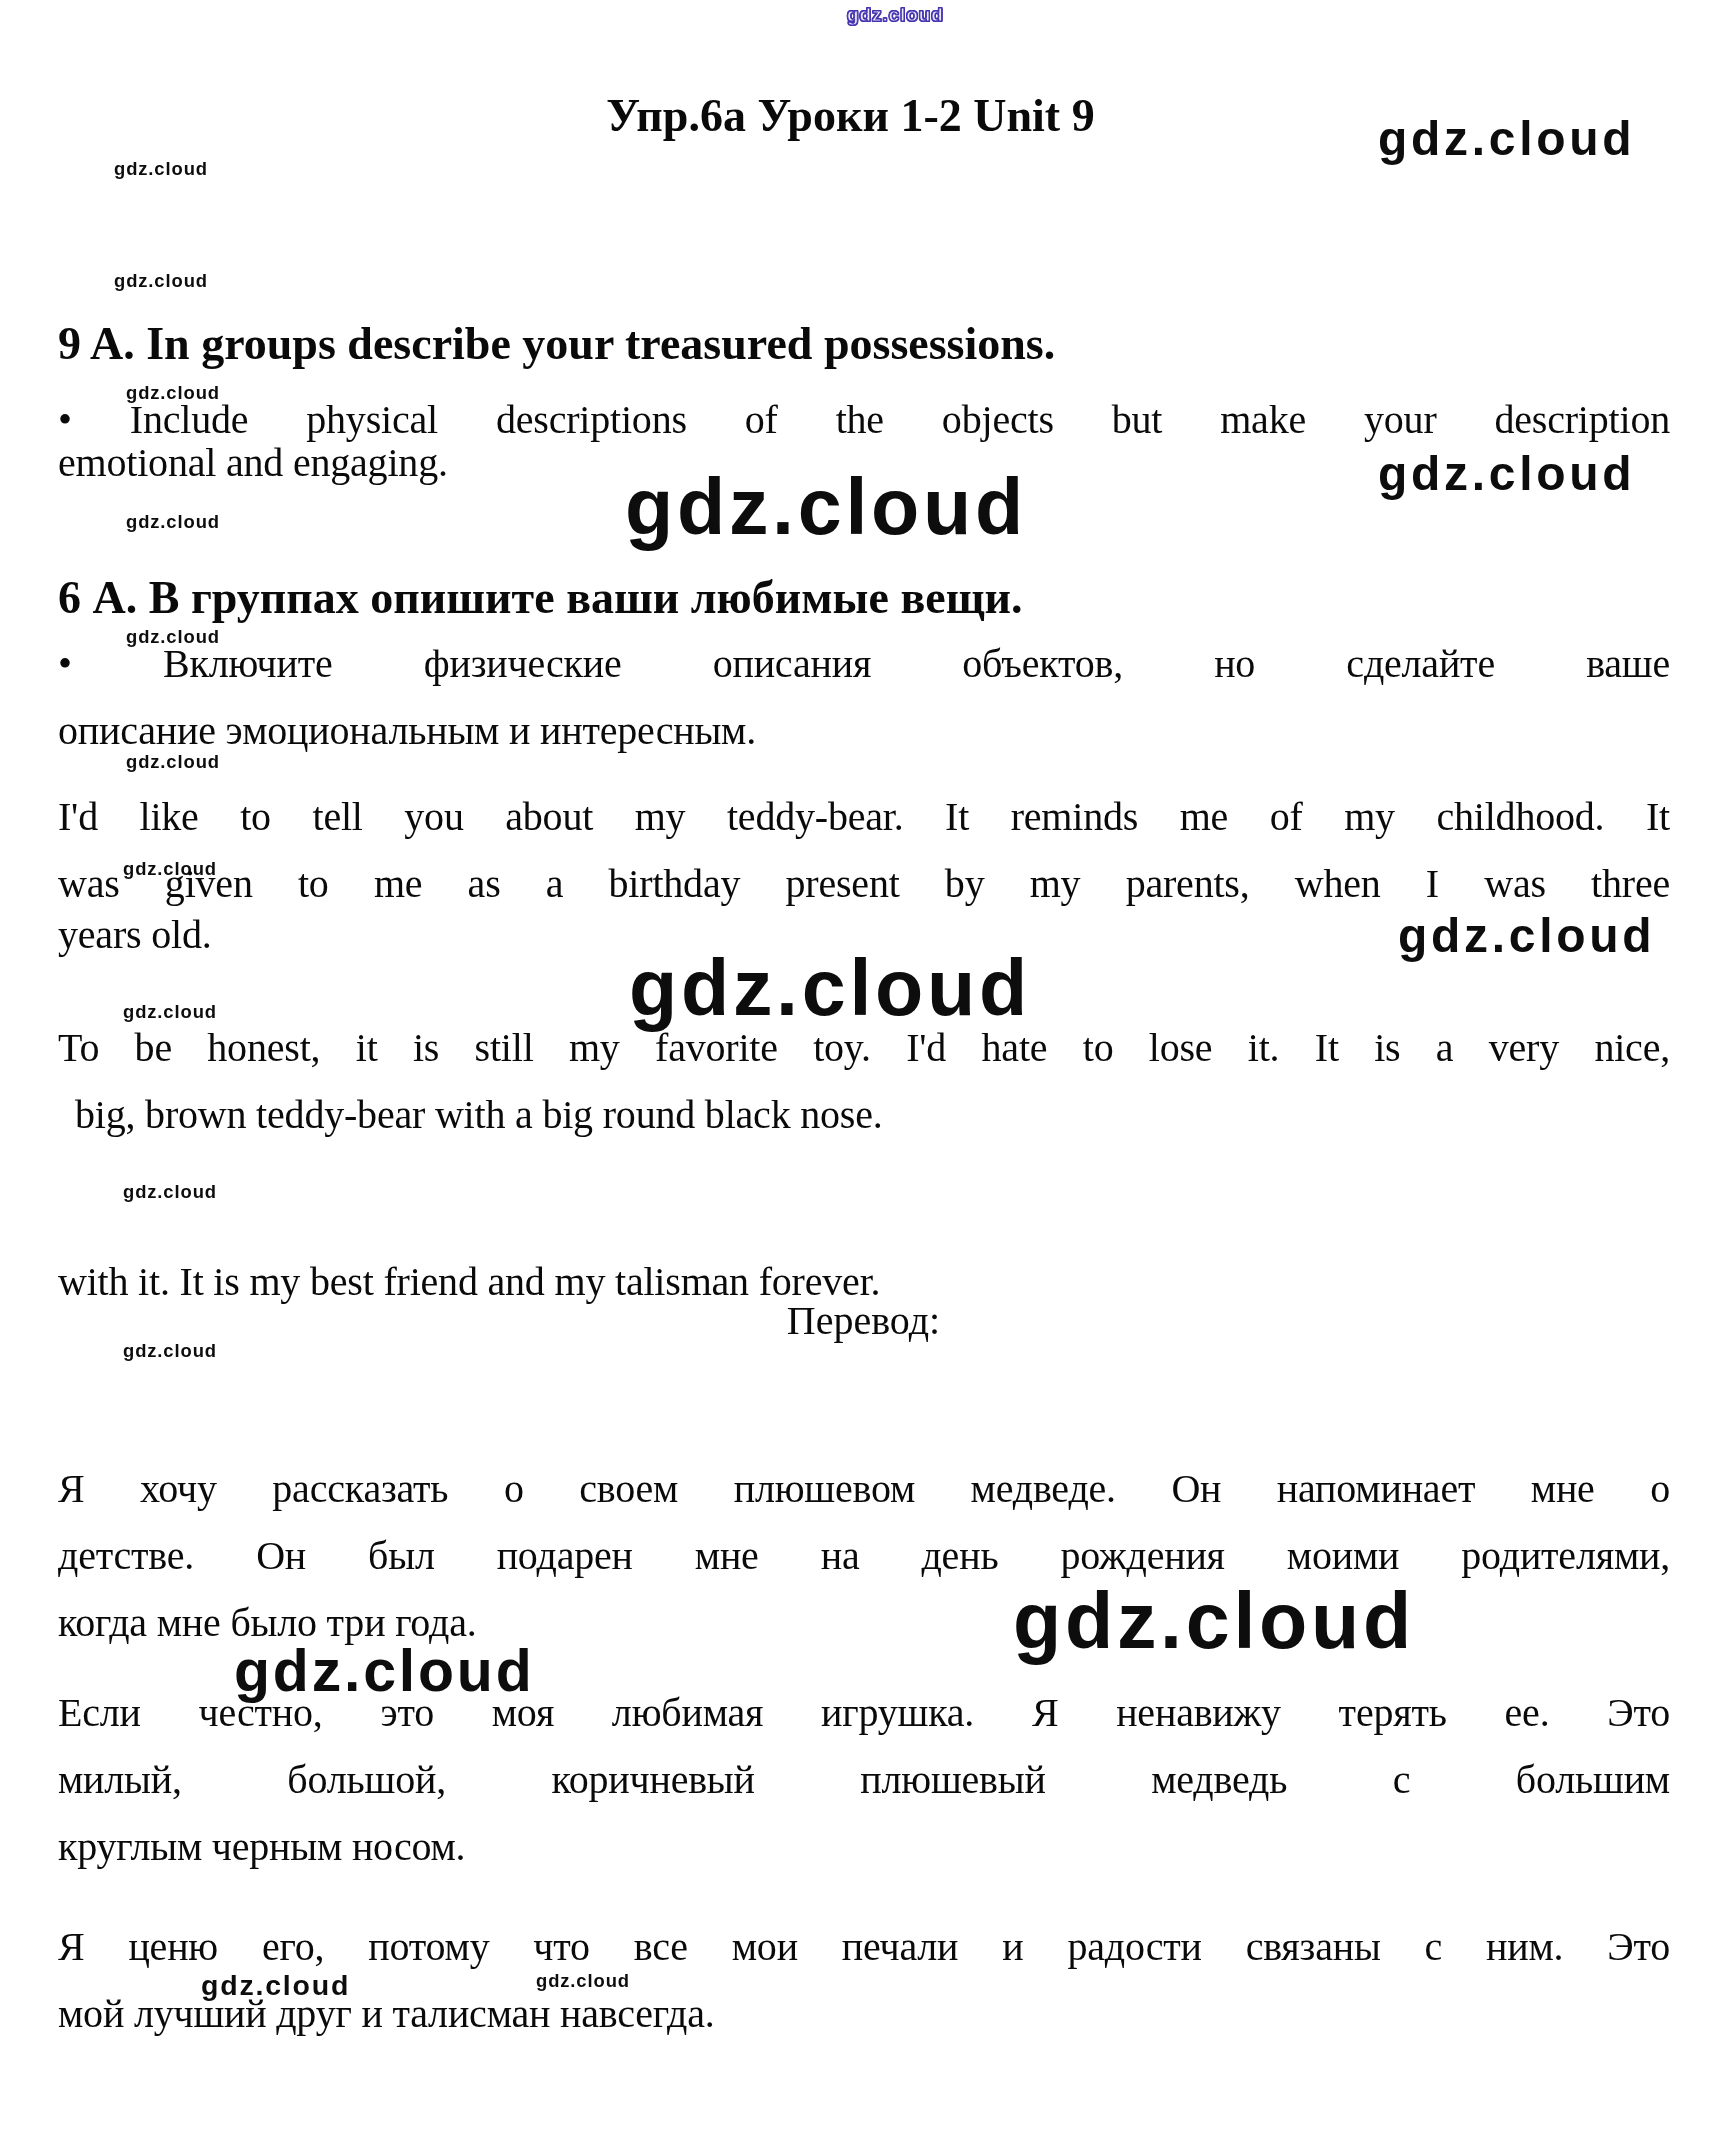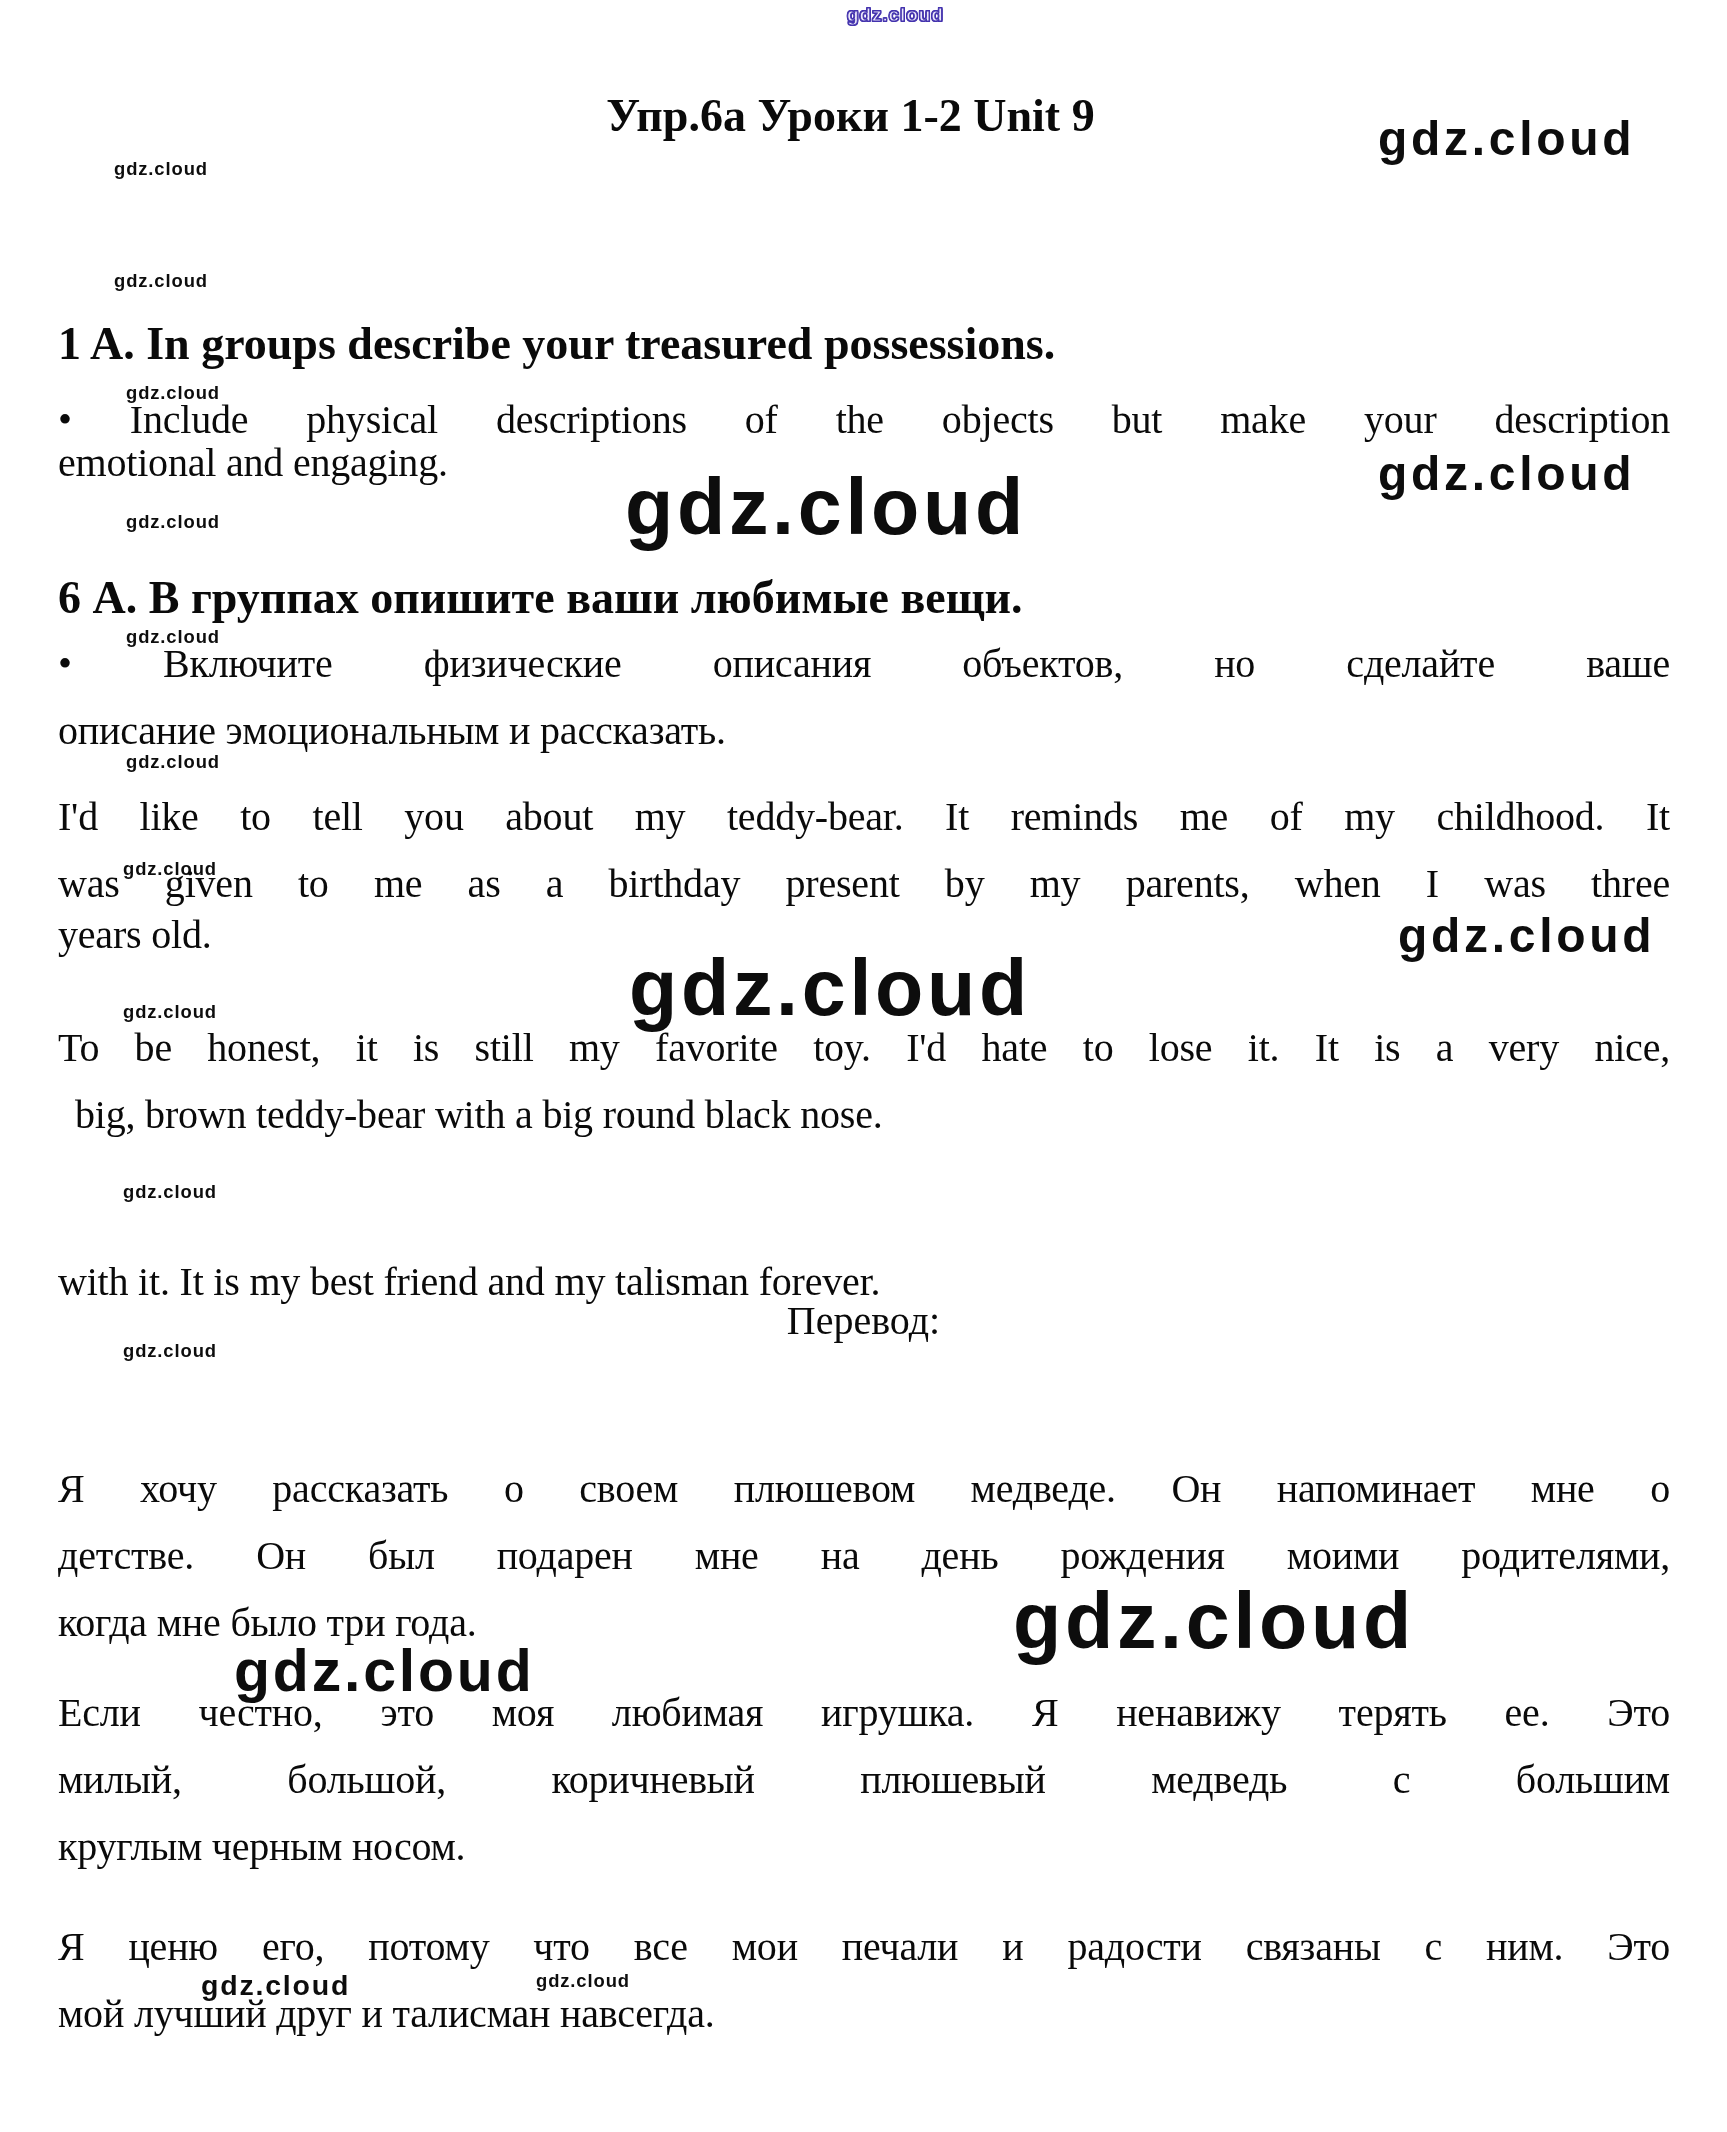--- a/index.html
+++ b/index.html
@@ -63,27 +63,27 @@
   <div class="wm wm-sm" style="left:93px; top:1003px;">gdz.cloud</div>
   <div class="wm wm-sm" style="left:93px; top:1183px;">gdz.cloud</div>
   <div class="wm wm-sm" style="left:93px; top:1342px;">gdz.cloud</div>
   <div class="wm wm-lg" style="left:983px; top:1581px;">gdz.cloud</div>
   <div class="wm wm-lg2" style="left:204px; top:1642px;">gdz.cloud</div>
   <div class="wm wm-k" style="left:171px; top:1971px;">gdz.cloud</div>
   <div class="wm wm-sm" style="left:506px; top:1972px;">gdz.cloud</div>
 
   <div class="center-line title" style="top:82px;">Упр.6а Уроки 1-2 Unit 9</div>
 
-  <div class="hd" style="top:310px;">1 A. In groups describe your treasured possessions.</div>
+  <div class="hd" style="top:310px;">9 A. In groups describe your treasured possessions.</div>
   <div class="line j" style="top:386px;">• Include physical descriptions of the objects but make your description</div>
   <div class="line l" style="top:429px;">emotional and engaging.</div>
 
   <div class="hd" style="top:564px;">6 А. В группах опишите ваши любимые вещи.</div>
   <div class="line j" style="top:630px;">• Включите физические описания объектов, но сделайте ваше</div>
-  <div class="line l" style="top:697px;">описание эмоциональным и рассказать.</div>
+  <div class="line l" style="top:697px;">описание эмоциональным и интересным.</div>
 
   <div class="line j" style="top:783px;">I'd like to tell you about my teddy-bear. It reminds me of my childhood. It</div>
   <div class="line j" style="top:850px;">was given to me as a birthday present by my parents, when I was three</div>
   <div class="line l" style="top:901px;">years old.</div>
 
   <div class="line j" style="top:1014px;">To be honest, it is still my favorite toy. I'd hate to lose it. It is a very nice,</div>
   <div class="line l" style="top:1081px;margin-left:17px;">big, brown teddy-bear with a big round black nose.</div>
 
   <div class="line l" style="top:1248px;">with it. It is my best friend and my talisman forever.</div>
 

